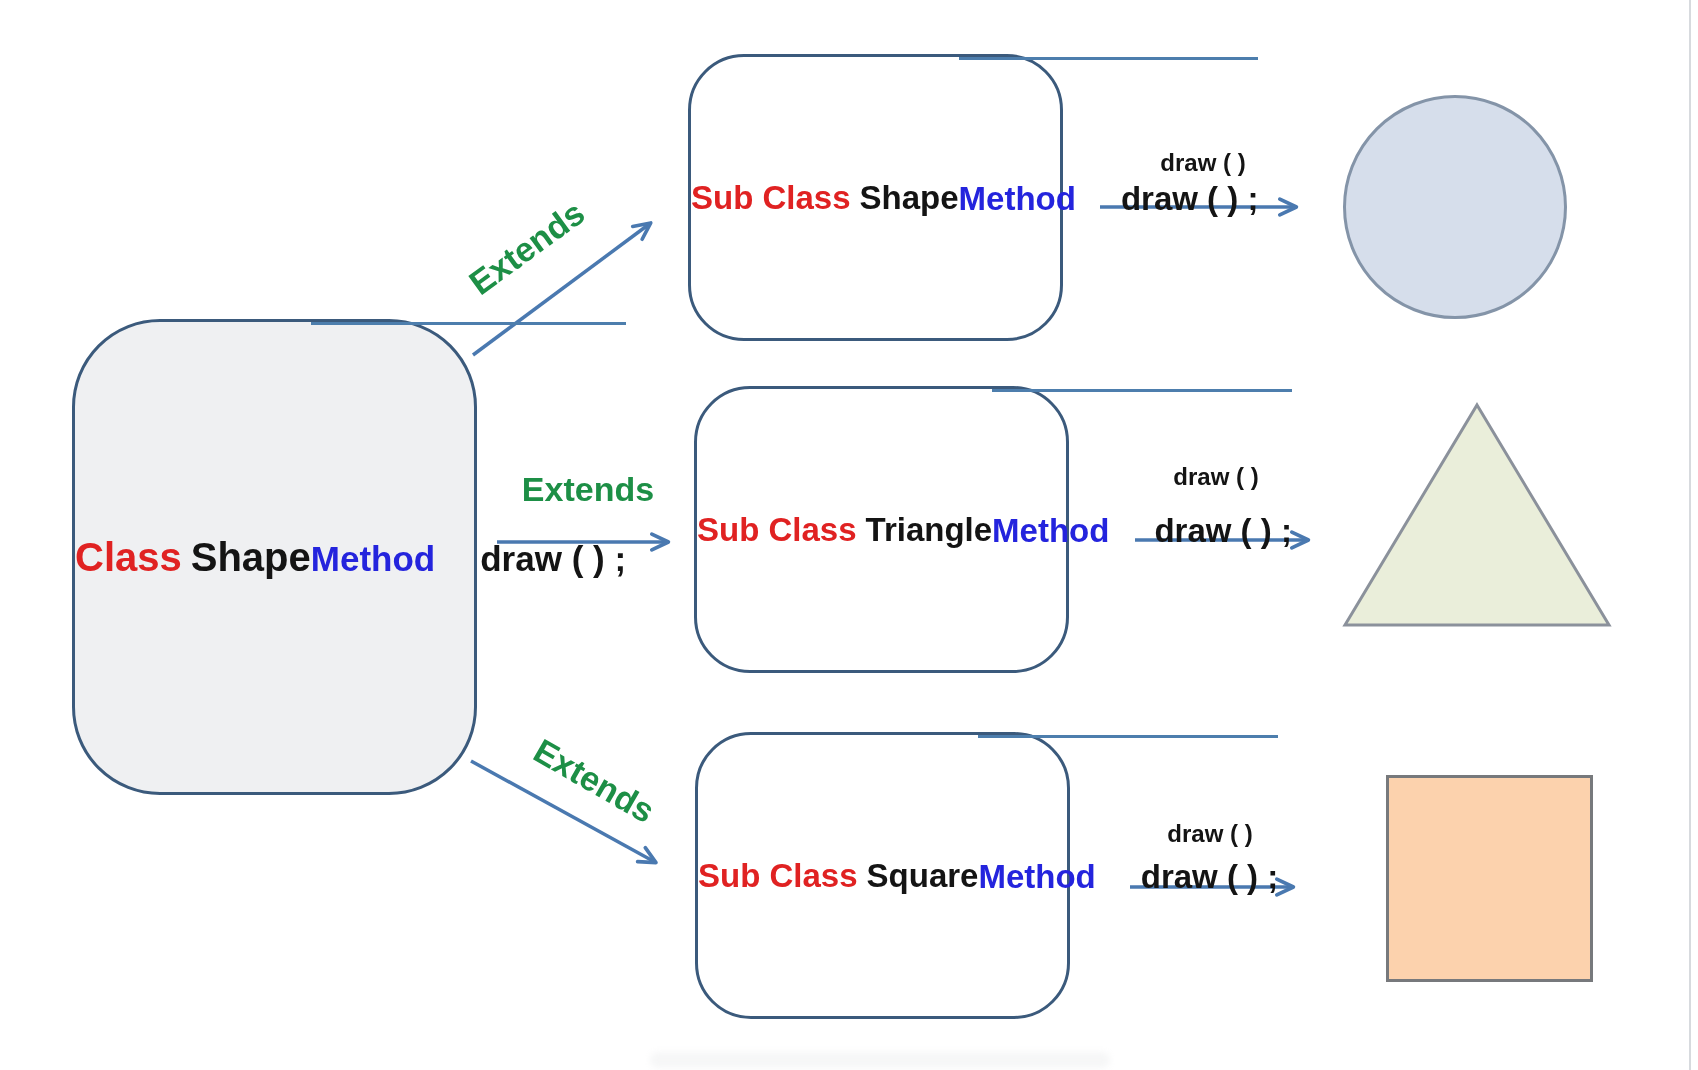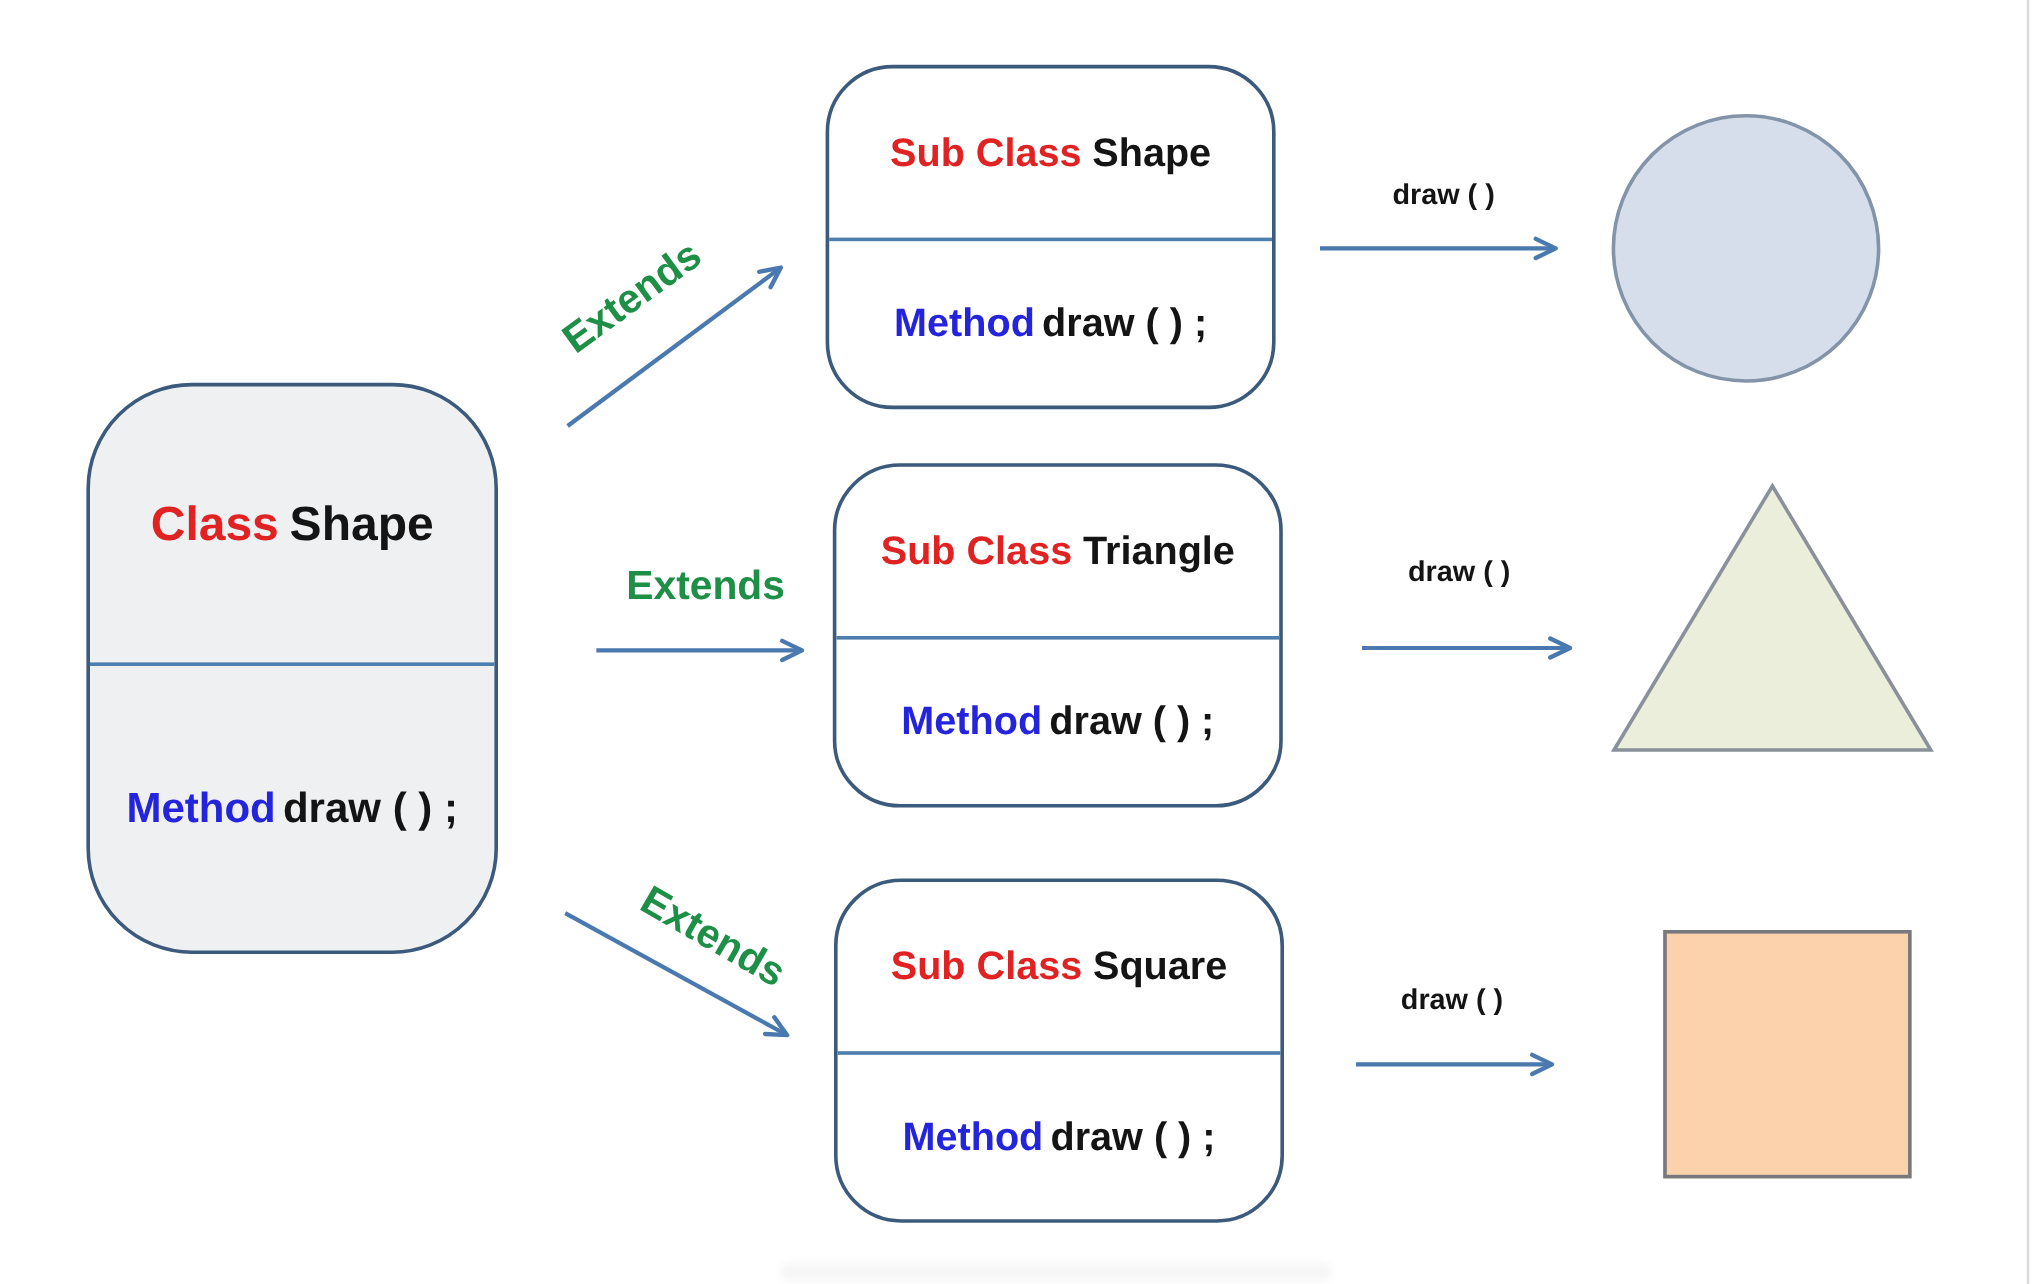--- a/index.html
+++ b/index.html
@@ -12,31 +12,31 @@
     font-weight:700;
   }
   svg.overlay{position:absolute;left:0;top:0;width:1698px;height:1070px;}
   .arrow-line{stroke:var(--arrow-blue,#4a79b0);stroke-width:3.5;fill:none;}
 
   
   .clsbox{
     position:absolute;
     box-sizing:border-box;
     border:3px solid var(--box-border,#3b5a7c);
-    display:flex;flex-direction:column;
+    display:flex;flex-direction:row;
     background:var(--subclass-box-fill,#ffffff);
   }
   .clsbox .sect{
     display:flex;align-items:center;justify-content:center;
     box-sizing:border-box;
     white-space:nowrap;
   }
-  .clsbox .sect.bottom{border-top:3px solid var(--divider-blue,#4d7ead);}
+  .clsbox .sect.bottom{border-top:3px solid var(--divider-blue,#4d7ead);gap:39px;}
   .main-box{
-    left:72px;top:319px;width:343px;height:476px;
+    left:72px;top:319px;width:405px;height:476px;
     border-radius:88px;
     background:var(--base-box-fill,#eff0f2);
     font-size:40px;
   }
   .main-box .sect.top{flex:0 0 230px;}
   .main-box .sect.bottom{flex:1 1 auto;font-size:35px;}
   .sub-box{width:375px;height:287px;border-radius:56px;font-size:33px;}
   .sub-box .sect{flex:1 1 50%;}
   .box-circle{left:688px;top:54px;}
   .box-triangle{left:694px;top:386px;}

